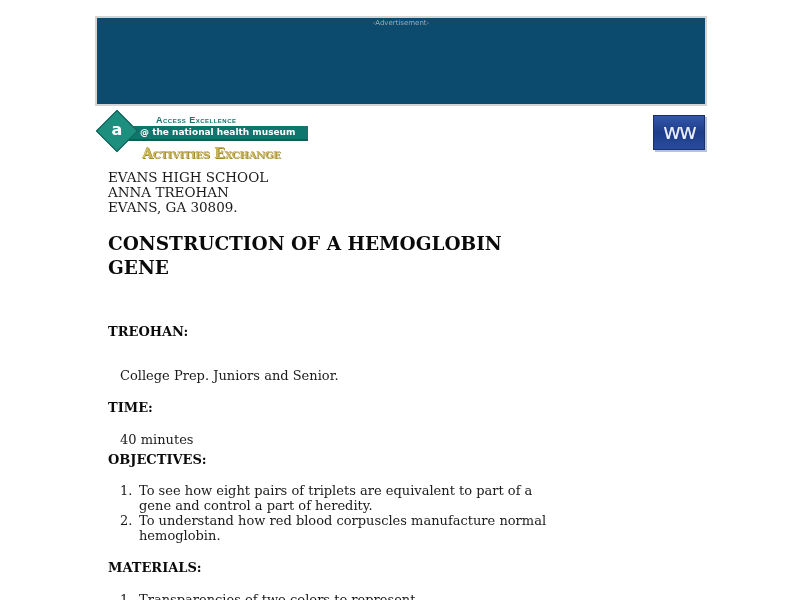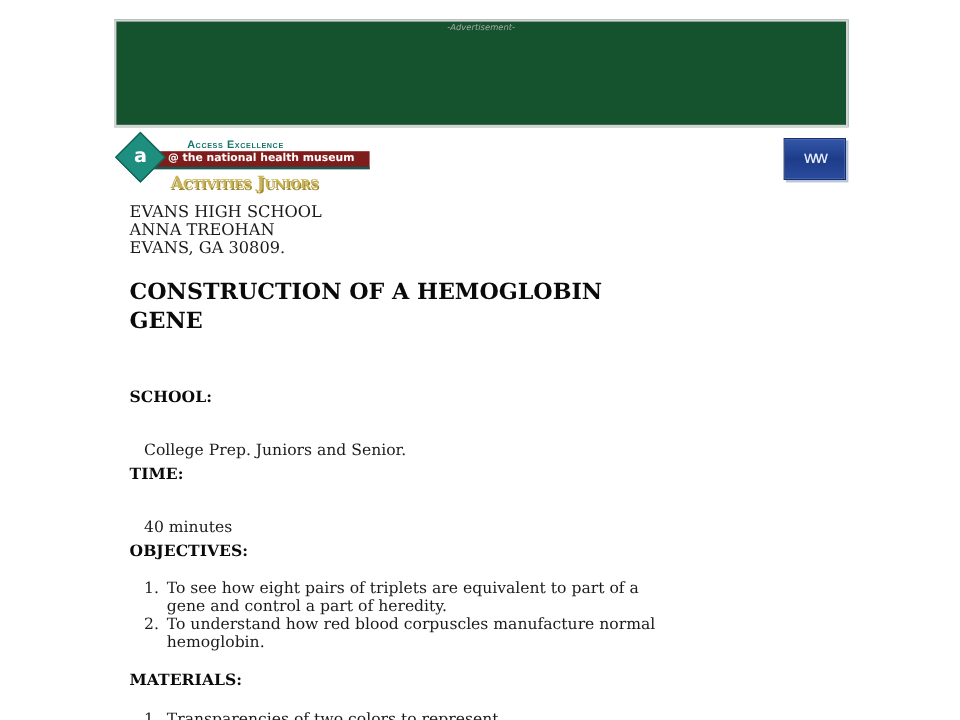--- a/index.html
+++ b/index.html
@@ -12,22 +12,21 @@
       font-family: "DejaVu Serif", serif;
       color: #1a1a1a;
     }
     .ad-box {
       position: absolute;
       left: 95px;
       top: 16px;
       width: 608px;
       height: 86px;
       border: 2px solid #d4d4d4;
-      background: #14532d;
-      font-style: italic;
+      background: #0c4a6e;
     }
     .ad-label {
       position: absolute;
       top: 1px;
       left: 0;
       right: 0;
       text-align: center;
       font-family: "DejaVu Sans", sans-serif;
       font-size: 7px;
       color: #a8a8a8;
@@ -72,21 +71,21 @@
       color: #15756a;
       letter-spacing: 0.5px;
       font-variant: small-caps;
     }
     .logo-bar {
       position: absolute;
       left: 30px;
       top: 14px;
       width: 180px;
       height: 13px;
-      background: #7f1d1d;
+      background: #0f766e;
       border-bottom: 2px solid #0f5e54;
     }
     .logo-bar-text {
       position: absolute;
       left: 12px;
       top: 0px;
       font-family: "DejaVu Sans", sans-serif;
       font-weight: bold;
       font-size: 9px;
       color: #ffffff;
@@ -117,21 +116,21 @@
       box-shadow: 2px 2px 0 #b8c4dc;
     }
     .ww-glyph {
       position: absolute;
       left: 0;
       right: 0;
       top: 3px;
       text-align: center;
       color: #e8eefc;
       font-family: "DejaVu Sans", sans-serif;
-      font-size: 14px;
+      font-size: 22px;
       line-height: 26px;
       letter-spacing: -2px;
     }
     .content {
       position: absolute;
       left: 108px;
       top: 170px;
       width: 460px;
     }
     .author-line {
@@ -206,38 +205,38 @@
   <div class="ad-label">-Advertisement-</div>
 </div>
 
 <div class="logo">
   <div class="logo-bar">
     <span class="logo-bar-text">@ the national health museum</span>
   </div>
   <div class="logo-diamond"></div>
   <div class="logo-diamond-glyph">a</div>
   <div class="logo-top">Access Excellence</div>
-  <div class="logo-bottom">Activities Juniors</div>
+  <div class="logo-bottom">Activities Exchange</div>
 </div>
 
 <div class="ww-logo">
   <div class="ww-glyph">ww</div>
 </div>
 
 <div class="content">
   <p class="author-line">EVANS HIGH SCHOOL</p>
   <p class="author-line">ANNA TREOHAN</p>
   <p class="author-line">EVANS, GA 30809.</p>
 
   <h1 class="title">CONSTRUCTION OF A HEMOGLOBIN GENE</h1>
 
-  <h3 class="section-heading" style="top:154px;">SCHOOL:</h3>
+  <h3 class="section-heading" style="top:154px;">TREOHAN:</h3>
   <p class="section-text" style="top:186px;">College Prep. Juniors and Senior.</p>
 
-  <h3 class="section-heading" style="top:218px;">TIME:</h3>
+  <h3 class="section-heading" style="top:230px;">TIME:</h3>
   <p class="section-text" style="top:250px;">40 minutes</p>
 
   <h3 class="section-heading" style="top:282px;">OBJECTIVES:</h3>
 
   <ol class="obj-list">
     <li class="obj-item">
       <span class="obj-num">1.</span>
       <span>To see how eight pairs of triplets are equivalent to part of a gene and control a part of heredity.</span>
     </li>
     <li class="obj-item">

